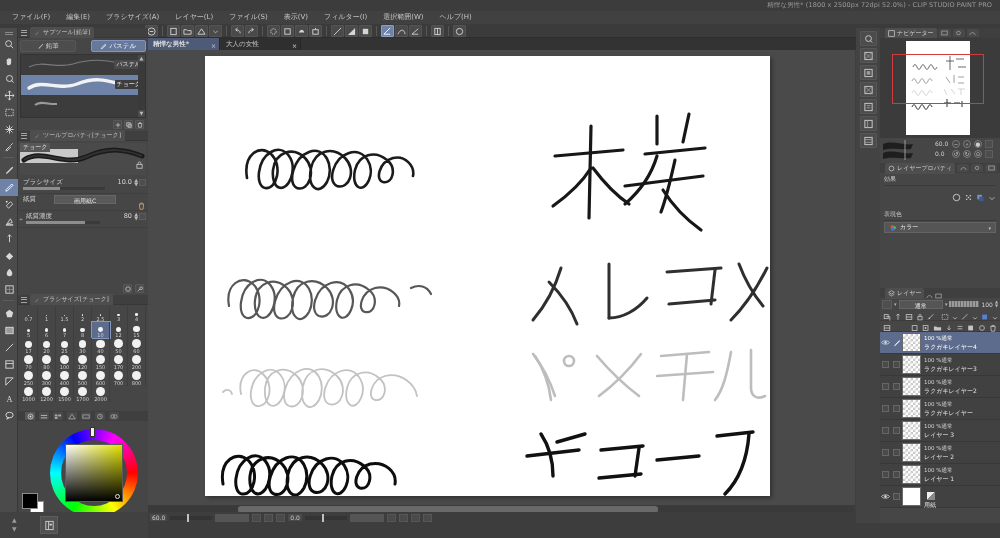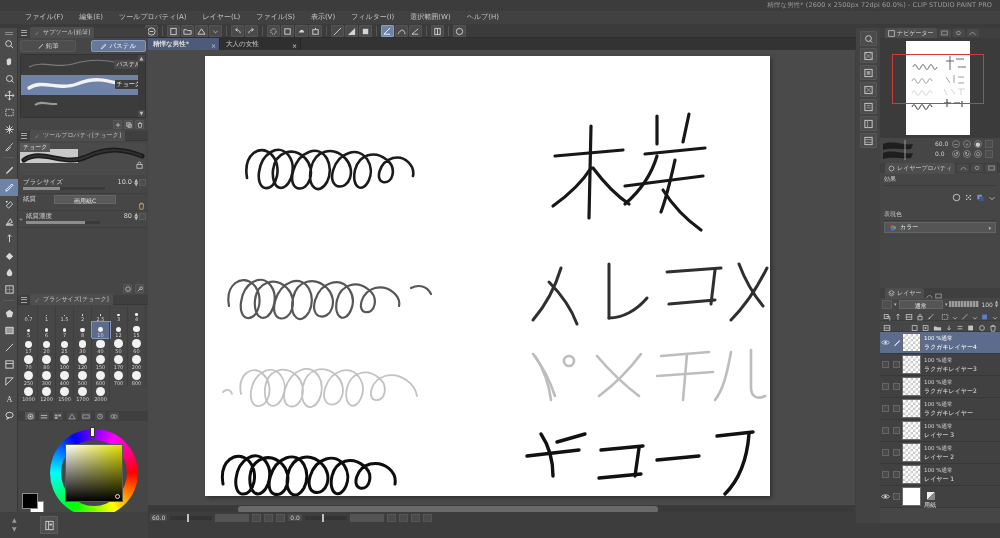--- a/index.html
+++ b/index.html
@@ -8,21 +8,21 @@
   .app { position:relative; width:1000px; height:538px; background:#3f3f3f; }
 
   
   .titlebar { position:absolute; top:0; left:0; width:1000px; height:11px;
     background:#3c3c3c; }
   .titlebar .t { position:absolute; right:8px; top:1px; font-size:6.5px; color:#9a9a9a;
     white-space:nowrap; letter-spacing:.1px; }
 
   
   .menubar { position:absolute; top:11px; left:0; width:1000px; height:13px;
-    background:#414141; display:flex; align-items:center; padding-left:17px; }
+    background:#414141; display:flex; align-items:center; padding-left:4px; }
   .menubar .mi { font-size:7px; color:#c7c7c7; padding:0 8px; line-height:13px;
     white-space:nowrap; cursor:default; }
 
   
   .cmdbar { position:absolute; top:24px; left:0; width:1000px; height:14px;
     background:#3b3b3b; border-bottom:1px solid #2e2e2e; }
   .cmdicons { position:absolute; left:145px; top:1px; display:flex; gap:1px; align-items:center; }
   .cbtn { width:13px; height:12px; background:#4a4a4a; border:1px solid #545454;
     border-radius:1px; position:relative; display:flex; align-items:center; justify-content:center; }
   .cbtn.sel { background:#6f82a8; border-color:#8c9ec4; }
@@ -216,27 +216,27 @@
   .lytxt .l2 { font-size:6px; color:#e0e0e0; line-height:9px; }
   .lyrow.sel .lytxt .l1,.lyrow.sel .lytxt .l2 { color:#fff; }
   .papericon { width:8px; height:8px; background:linear-gradient(135deg,#eee 50%,#888 50%); margin-left:3px; }
 </style>
 </head>
 <body>
 
 <div class="app">
 
   <div class="titlebar">
-    <div class="t">精悍な男性* (2600 x 2500px 72dpi 60.0%) - CLIP STUDIO PAINT PRO</div>
+    <div class="t">精悍な男性* (1800 x 2500px 72dpi 52.0%) - CLIP STUDIO PAINT PRO</div>
   </div>
 
   <div class="menubar">
     <div class="mi">ファイル(F)</div>
     <div class="mi">編集(E)</div>
-    <div class="mi">ツールプロパティ(A)</div>
+    <div class="mi">ブラシサイズ(A)</div>
     <div class="mi">レイヤー(L)</div>
     <div class="mi">ファイル(S)</div>
     <div class="mi">表示(V)</div>
     <div class="mi">フィルター(I)</div>
     <div class="mi">選択範囲(W)</div>
     <div class="mi">ヘルプ(H)</div>
   </div>
 
   <div class="cmdbar">
     <div class="cmdicons">

